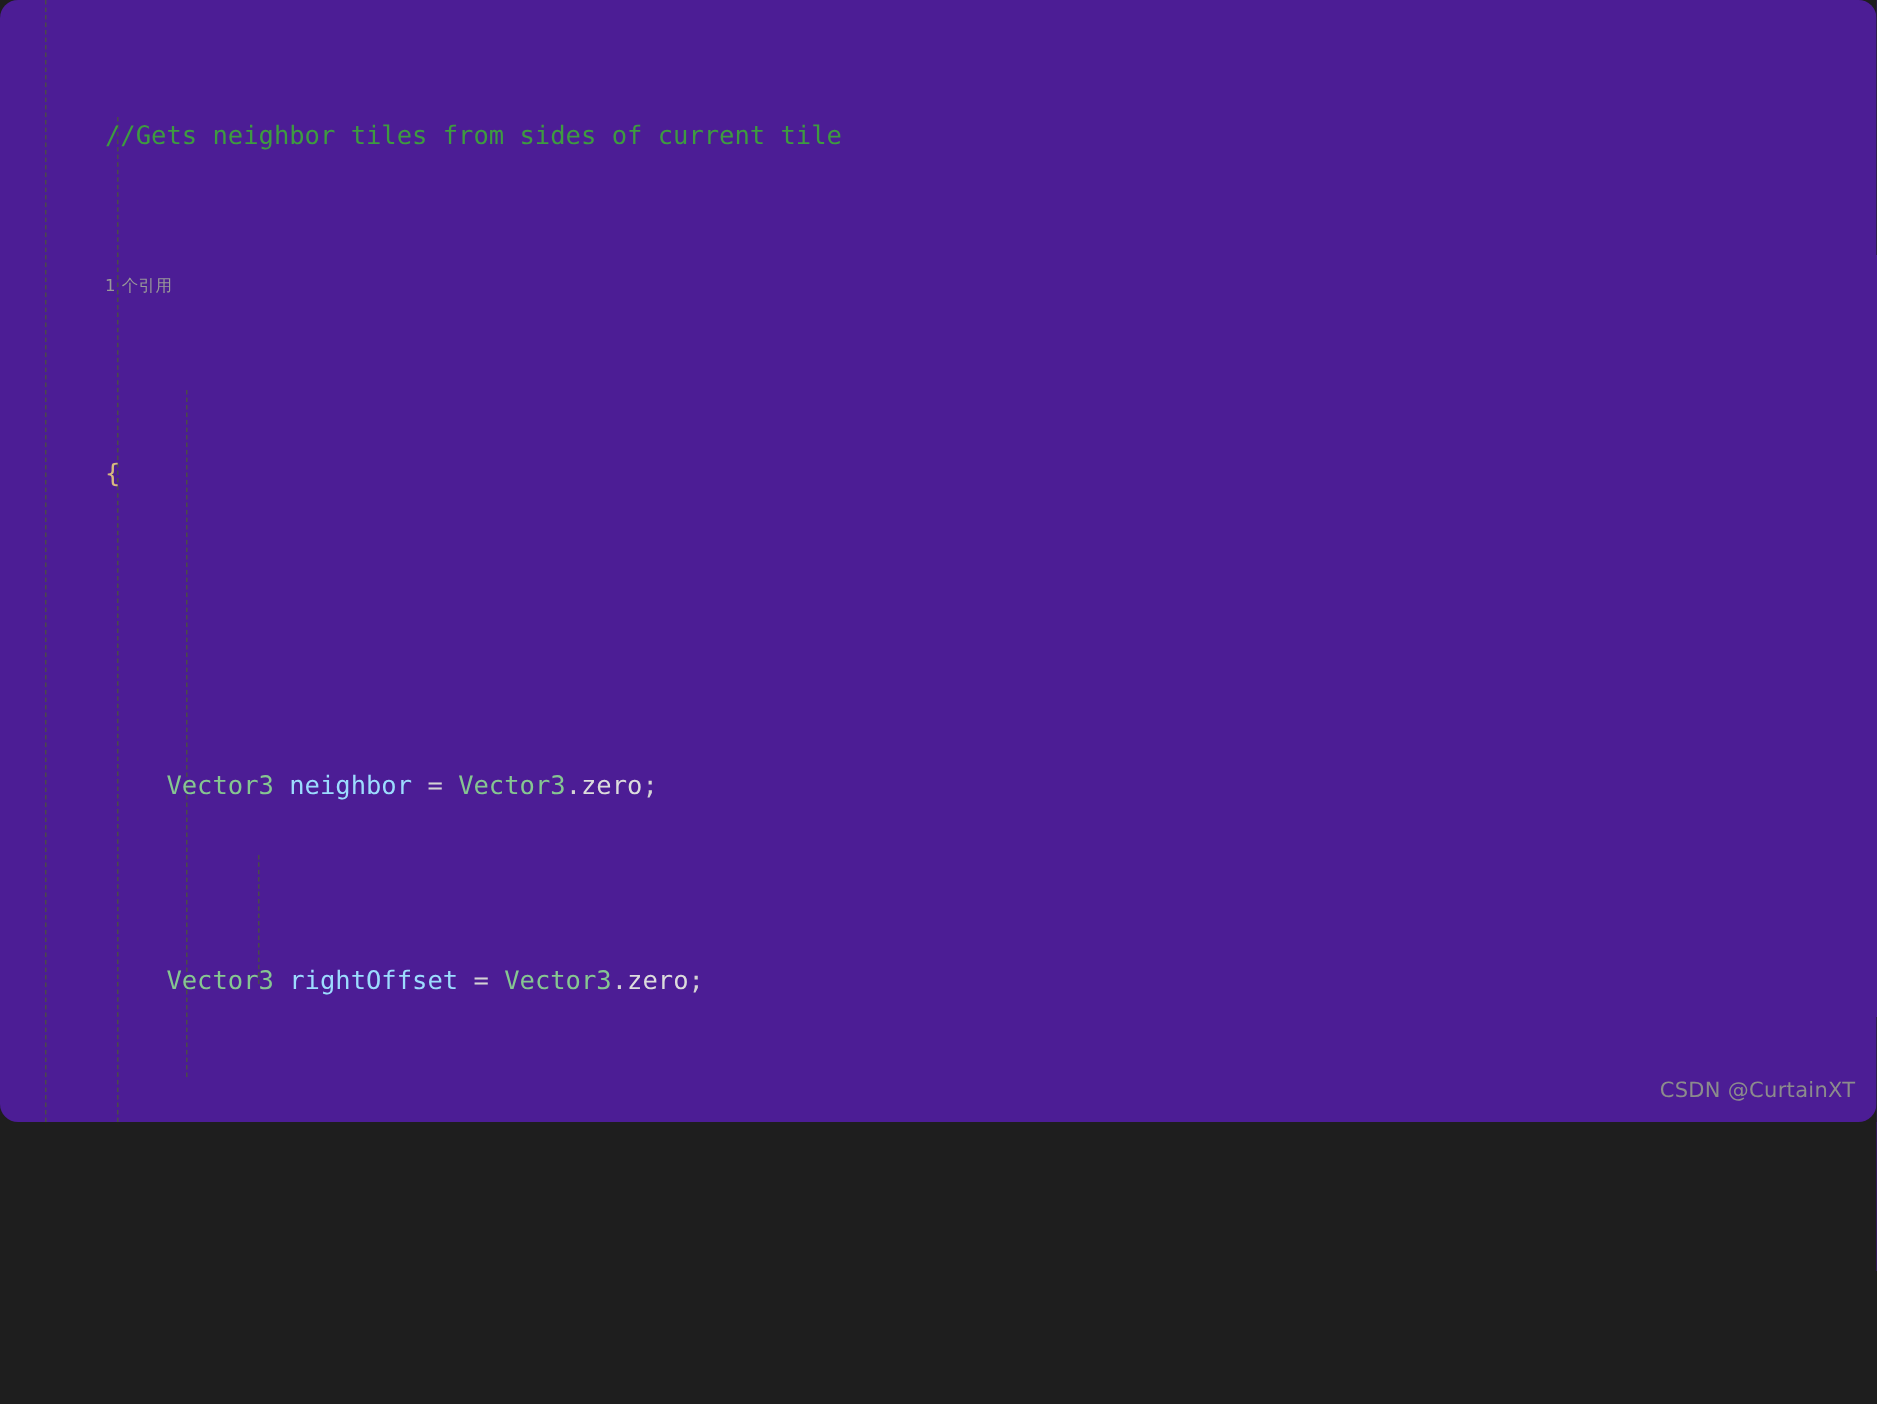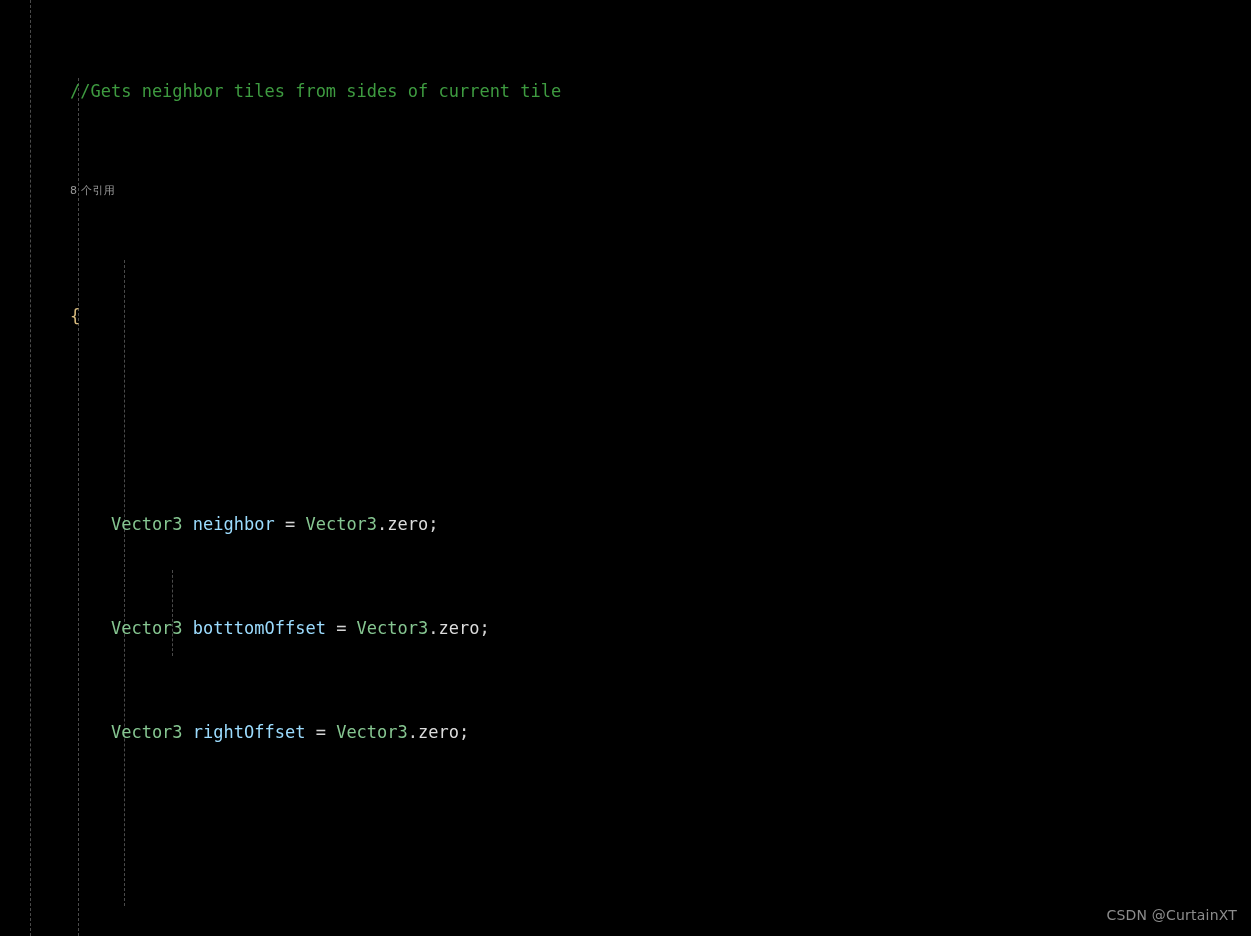--- a/index.html
+++ b/index.html
@@ -3,26 +3,27 @@
 <meta charset="utf-8">
 <style>
   html, body {
     margin: 0;
     padding: 0;
     background: #1e1e1e;
   }
   #editor {
     position: relative;
     width: 1251px;
-    height: 936px;
-    background: #000000;
+    height: 748px;
+    background: #4c1d95;
     overflow: hidden;
     font-family: "DejaVu Sans Mono", "Liberation Mono", monospace;
     font-size: 17px;
     line-height: 26px;
+    border-radius: 12px;
   }
   
   .guides {
     position: absolute;
     top: 0; left: 0;
     width: 100%; height: 100%;
     pointer-events: none;
   }
   .guide {
     position: absolute;
@@ -104,30 +105,29 @@
     <div class="guide g0"></div>
     <div class="guide g1"></div>
     <div class="guide g2"></div>
     <div class="guide g3"></div>
   </div>
 
   <div class="code">
 
     <div class="line"><span class="cmt">//Gets neighbor tiles from sides of current tile</span></div>
 
-    <div class="codelens"><span>8 个引用</span></div>
+    <div class="codelens"><span>1 个引用</span></div>
 
 
     <div class="line"><span class="brc">{</span></div>
 
     <div class="line blank"></div>
 
     <div class="line"><span class="typ">    Vector3</span><span class="var"> neighbor</span><span class="op"> = </span><span class="typ">Vector3</span><span class="op">.</span><span class="mem">zero</span><span class="op">;</span></div>
 
-    <div class="line"><span class="typ">    Vector3</span><span class="var"> botttomOffset</span><span class="op"> = </span><span class="typ">Vector3</span><span class="op">.</span><span class="mem">zero</span><span class="op">;</span></div>
 
     <div class="line"><span class="typ">    Vector3</span><span class="var"> rightOffset</span><span class="op"> = </span><span class="typ">Vector3</span><span class="op">.</span><span class="mem">zero</span><span class="op">;</span></div>
 
 
     
 
     
 
     
 

